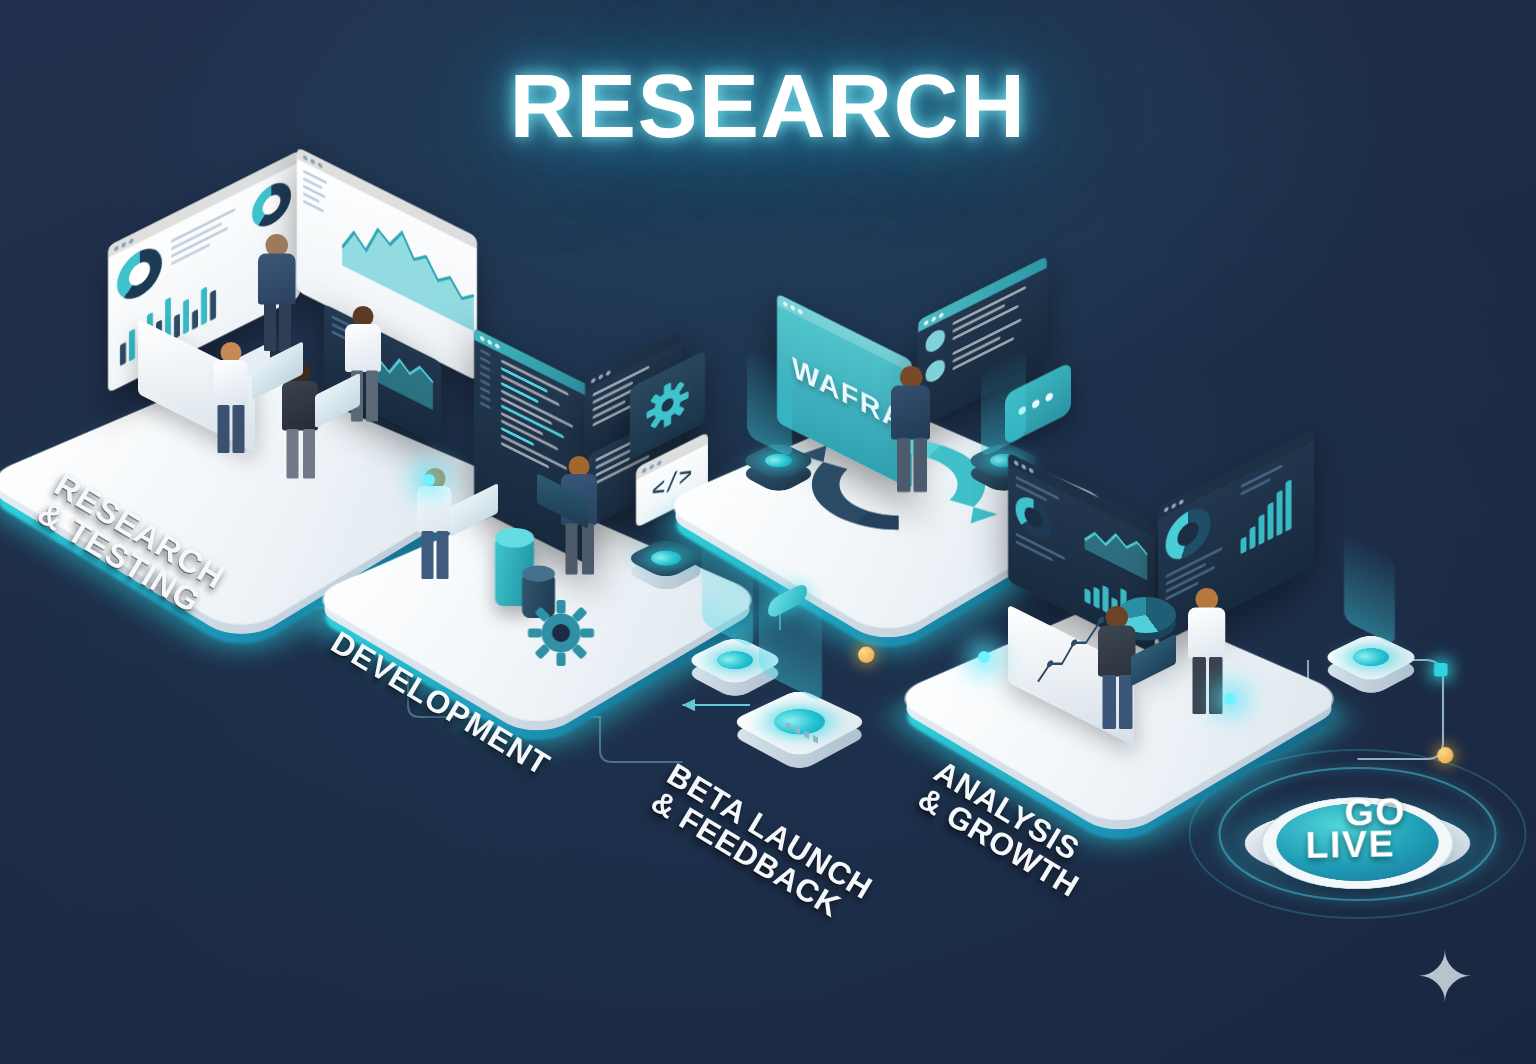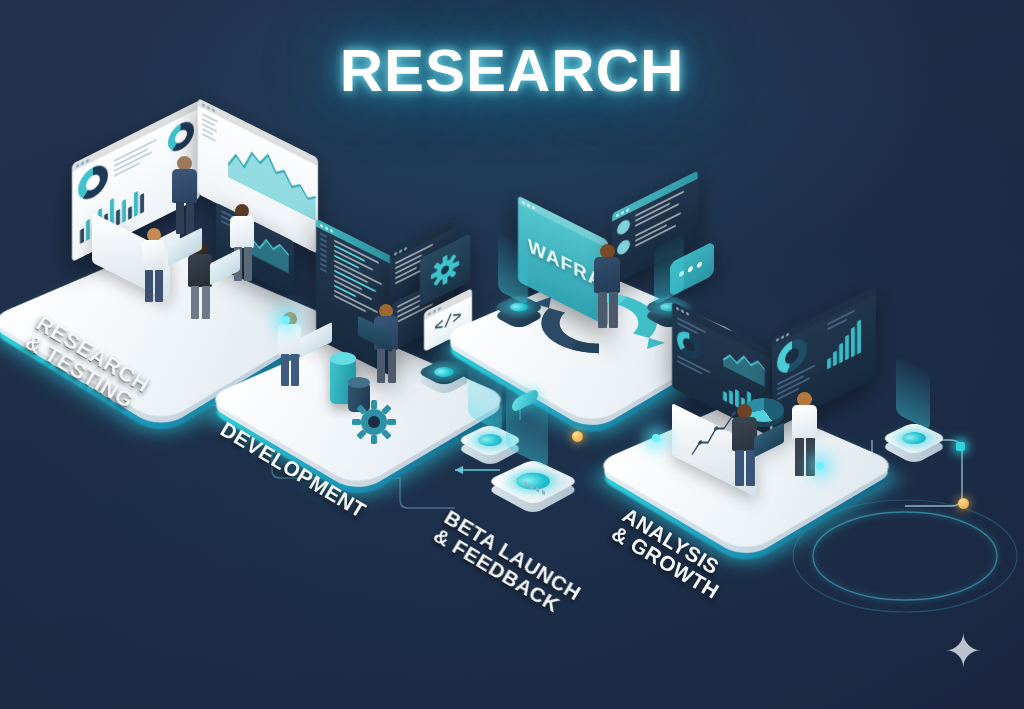--- a/index.html
+++ b/index.html
@@ -642,16 +642,24 @@
     <div class="pod-top"></div>
     <div class="pod-core" style="left:12px;top:12px;width:24px;height:24px;"></div>
   </div>
   <div class="holo" style="left:896px;top:364px;width:34px;height:58px;transform:skewY(26.57deg);"></div>
   <div class="node-sq" style="left:956px;top:442px;"></div>
   <div class="node-dot" style="left:958px;top:498px;"></div>
   <div class="glow-pt" style="left:816px;top:462px;"></div>
   <div class="glow-pt" style="left:652px;top:434px;"></div>
   <div class="glow-pt" style="left:282px;top:316px;"></div>
 
+  <div id="golive" style="left:830px;top:498px;width:150px;height:112px;perspective:800px;">
+    <div class="gl-base" style="top:14px;"></div>
+    <div class="gl-btn" style="left:21px;top:8px;width:108px;height:108px;"></div>
+    <div class="gl-text" style="left:0;top:32px;width:150px;font-size:25px;transform:rotate(-1deg);">
+      <div style="margin-left:24px;">GO</div>
+      <div style="margin-left:-10px;margin-top:-4px;">LIVE</div>
+    </div>
+  </div>
 
   <div id="sparkle" style="left:944px;top:628px;font-size:46px;">✦</div>
 
 </div>
 
 </body></html>

